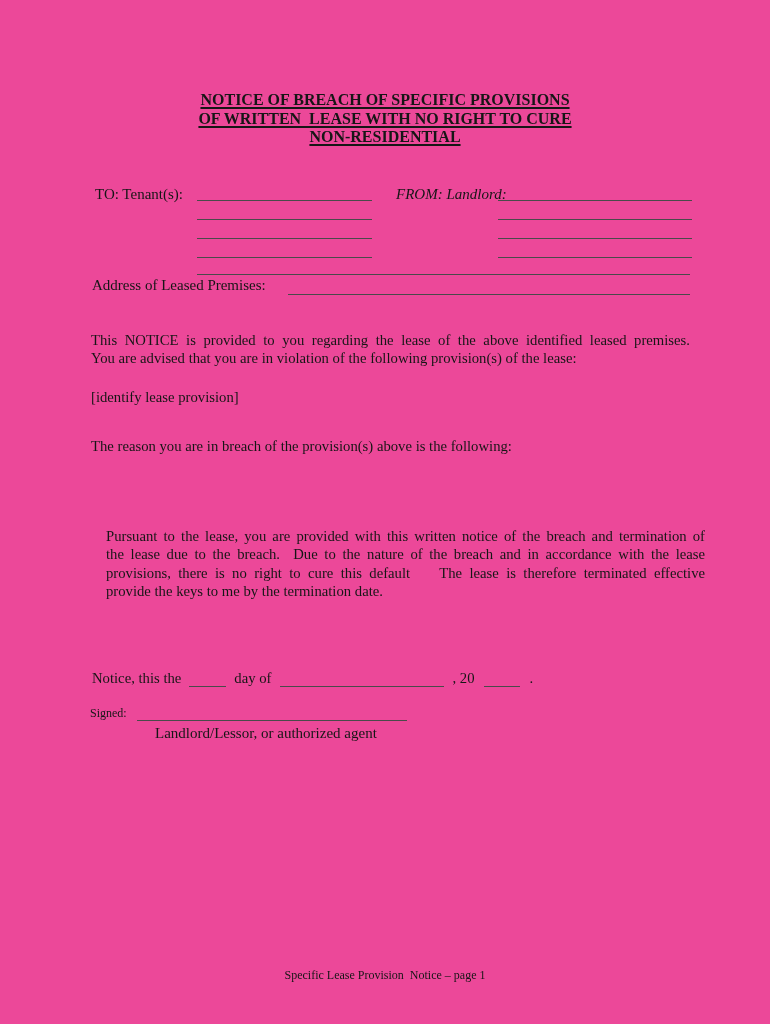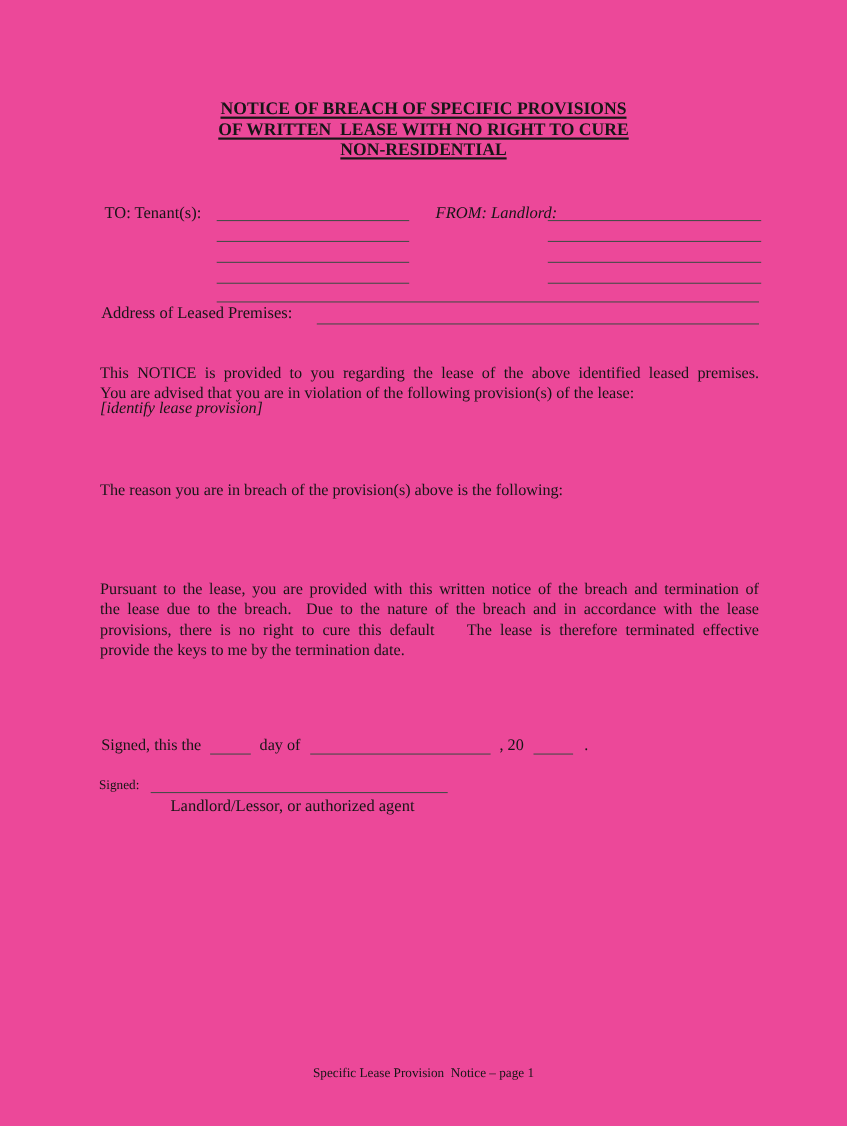--- a/index.html
+++ b/index.html
@@ -49,23 +49,23 @@
   .addr-line { left: 288px; width: 402px; top: 294px; }
   
   .body-text {
     position: absolute;
     left: 91px;
     width: 599px;
     font-size: 14.7px;
     line-height: 18.4px;
   }
   .p-notice   { top: 331px; }
-  .p-identify { top: 362px; font-style: italic; }
+  .p-identify { top: 388px; }
   .p-reason   { top: 437px; }
-  .p-pursuant { top: 527px; }
+  .p-pursuant { top: 527px; margin-left: 15px; }
   .jl {
     text-align: justify;
     text-align-last: justify;
     text-justify: inter-word;
     white-space: pre-wrap;
   }
   .jl-end { text-align: left; white-space: pre-wrap; }
   
   .signed-row {
     position: absolute;
@@ -144,20 +144,20 @@
 
   <div class="body-text p-reason">The reason you are in breach of the provision(s) above is the following:</div>
 
   <section class="body-text p-pursuant">
     <div class="jl">Pursuant to the lease, you are provided with this written notice of the breach and termination of</div>
     <div class="jl">the lease due to the breach.  Due to the nature of the breach and in accordance with the lease</div>
     <div class="jl">provisions, there is no right to cure this default    The lease is therefore terminated effective</div>
     <div class="jl-end">provide the keys to me by the termination date.</div>
   </section>
 
-  <div class="signed-row"><span>Signed, this the</span><span class="blank b-day"></span><span>day of</span><span class="blank b-month"></span><span>, 20</span><span class="blank b-year"></span><span>.</span></div>
+  <div class="signed-row"><span>Notice, this the</span><span class="blank b-day"></span><span>day of</span><span class="blank b-month"></span><span>, 20</span><span class="blank b-year"></span><span>.</span></div>
 
   <div class="sig-row"><span>Signed:</span><span class="blank b-sig"></span></div>
   <div class="sig-caption">Landlord/Lessor, or authorized agent</div>
 
   <footer class="footer">Specific Lease Provision  Notice – page 1</footer>
 
 </div>
 
 </body></html>

